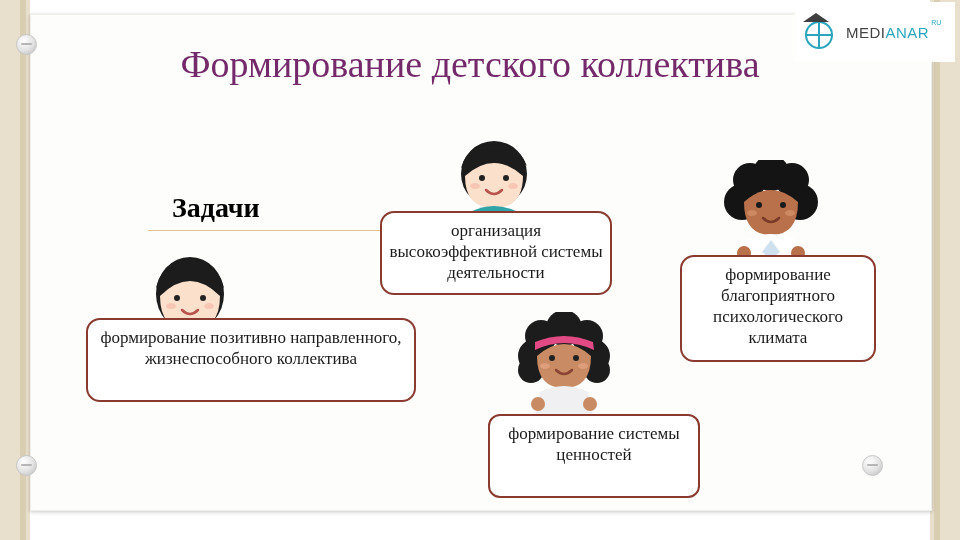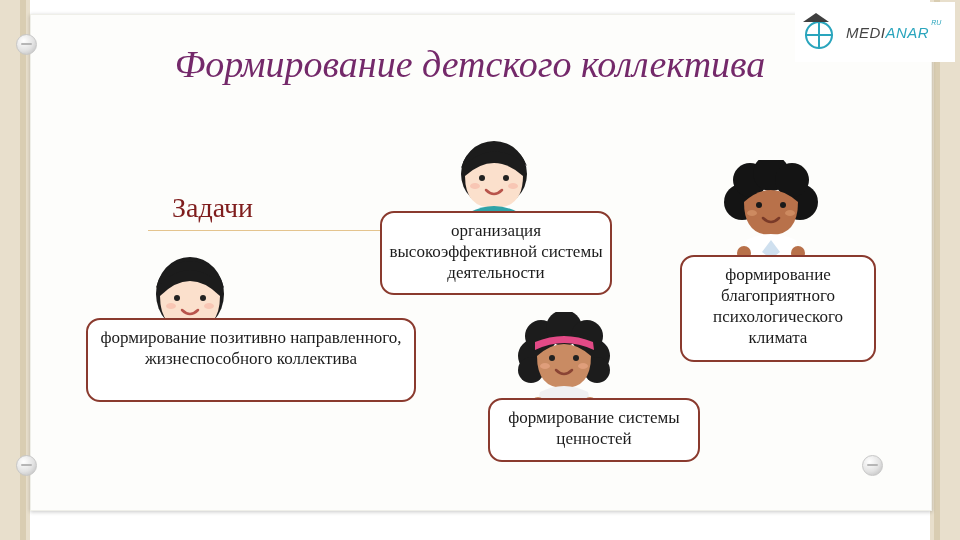--- a/index.html
+++ b/index.html
@@ -81,31 +81,30 @@
   .title {
     position: absolute;
     left: 150px;
     top: 42px;
     width: 640px;
     text-align: center;
     color: #74296a;
     font-size: 38px;
     line-height: 1.18;
     font-family: "Liberation Serif", serif;
-    font-style: italic;
   }
 
   
   .subtitle {
     position: absolute;
     left: 172px;
     top: 192px;
     font-size: 28px;
-    font-weight: normal;
-    color: #7f1d1d;
+    font-weight: bold;
+    color: #000000;
     font-family: "Liberation Serif", serif;
     z-index: 6;
   }
   .subtitle-rule {
     position: absolute;
     left: 148px;
     top: 230px;
     width: 360px;
     height: 1px;
     background: #e4c48e;
@@ -117,21 +116,20 @@
     position: absolute;
     left: 795px;
     top: 2px;
     width: 160px;
     height: 60px;
     background: #ffffff;
     display: flex;
     align-items: center;
     padding-left: 6px;
     box-sizing: border-box;
-    font-style: italic;
   }
   .logo-mark {
     position: relative;
     width: 42px;
     height: 42px;
     flex: 0 0 42px;
   }
   .logo-globe {
     position: absolute;
     left: 4px;
@@ -197,21 +195,21 @@
     color: #1b1b1b;
     font-family: "Liberation Serif", serif;
     font-size: 17px;
     line-height: 1.24;
     padding: 7px 0;
     box-sizing: border-box;
     z-index: 5;
   }
   #callout-1 { left: 86px;  top: 318px; width: 330px; height: 84px; }
   #callout-2 { left: 380px; top: 211px; width: 232px; height: 84px; }
-  #callout-3 { left: 488px; top: 398px; width: 212px; height: 64px; }
+  #callout-3 { left: 488px; top: 414px; width: 212px; height: 84px; border-radius: 12px; }
   #callout-4 { left: 680px; top: 255px; width: 196px; height: 107px; }
 
   
   .figure { position: absolute; z-index: 3; }
 
   svg { display: block; }
 </style>
 </head>
 <body>
 

